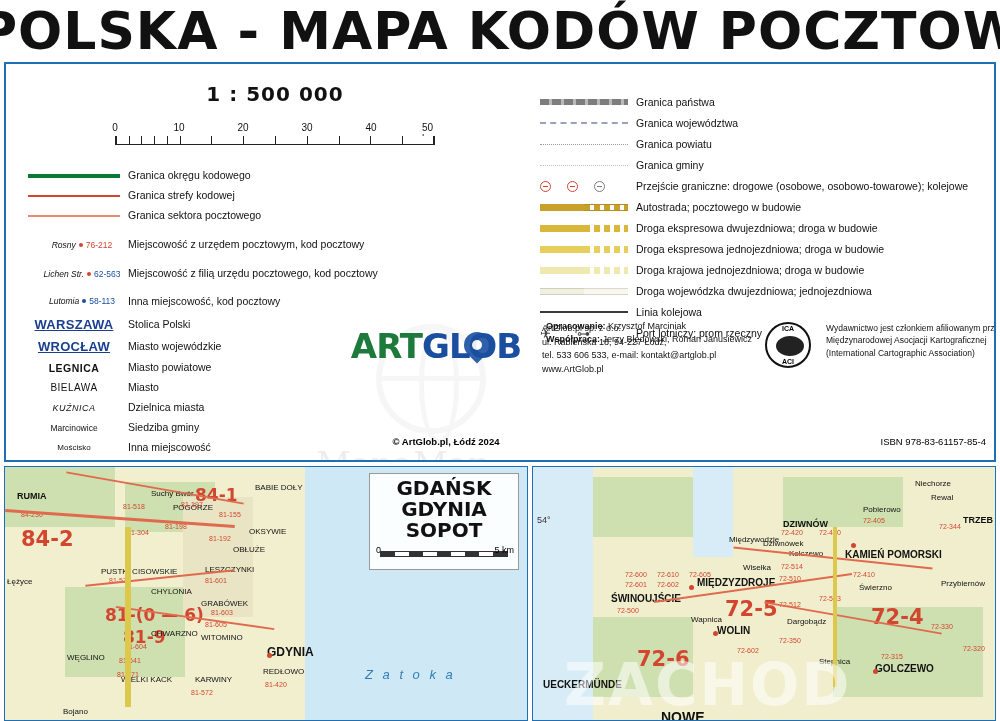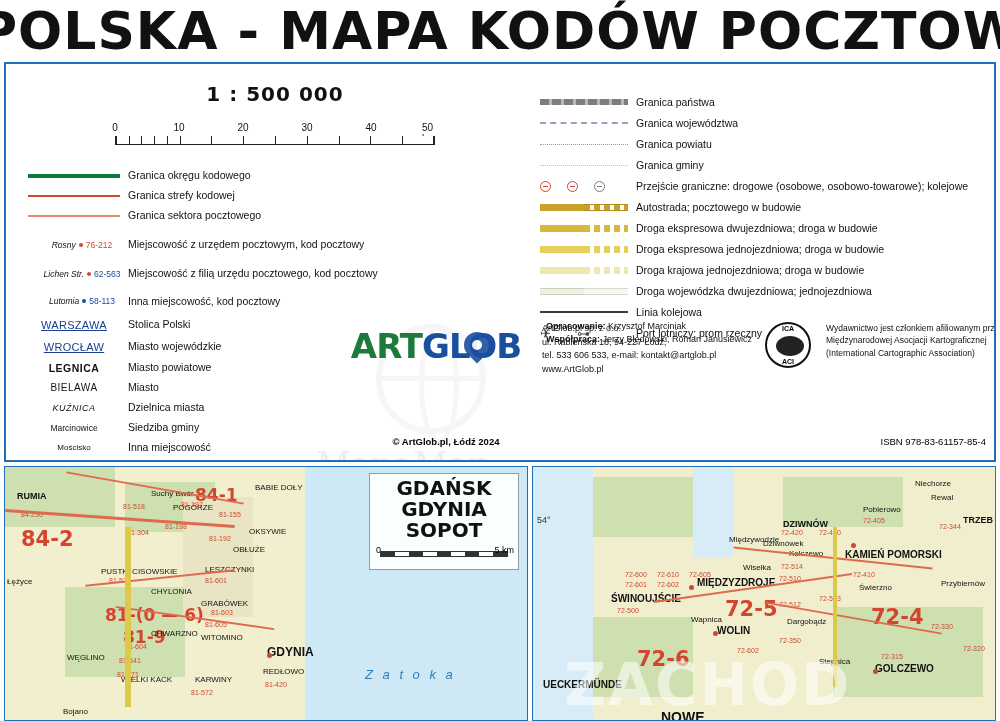--- a/index.html
+++ b/index.html
@@ -69,21 +69,21 @@
   .line-green { width:92px; height:4px; background:#0a7b34; }
   .line-red   { width:92px; height:2px; background:#d2462f; }
   .line-salmon{ width:92px; height:2px; background:#e58b72; }
 
   .placekey { font-size:8.5px; white-space:nowrap; color:#111; display:flex; align-items:center; gap:3px; }
   .placekey .nm { font-style:italic;padding-left:16px; }
   .dot { width:4px; height:4px; border-radius:50%; background:#d2462f; display:inline-block; }
   .code-red { color:#d2462f; }
   .code-blue { color:#1a4fa0; }
 
-  .cityname { font-weight:400; font-size:11px; color:#1a3f8f; letter-spacing:.3px; }
+  .cityname { font-weight:700; font-size:13px; color:#1a3f8f; letter-spacing:.3px; }
   .cityname.u { text-decoration:underline; }
   .cityname2 { font-weight:700; font-size:10.5px; color:#111; letter-spacing:.5px; }
   .cityname3 { font-size:10px; color:#111; letter-spacing:.5px; }
   .cityname4 { font-size:9px; color:#111; font-style:italic; letter-spacing:.5px; }
   .cityname5 { font-size:8.5px; color:#111; }
   .cityname6 { font-size:8px; color:#111; }
 
   
   .rrow { display:flex; align-items:center; margin:0 0 5px 0; min-height:16px; }
   .rkey { width:96px; flex:0 0 96px; display:flex; align-items:center; }

